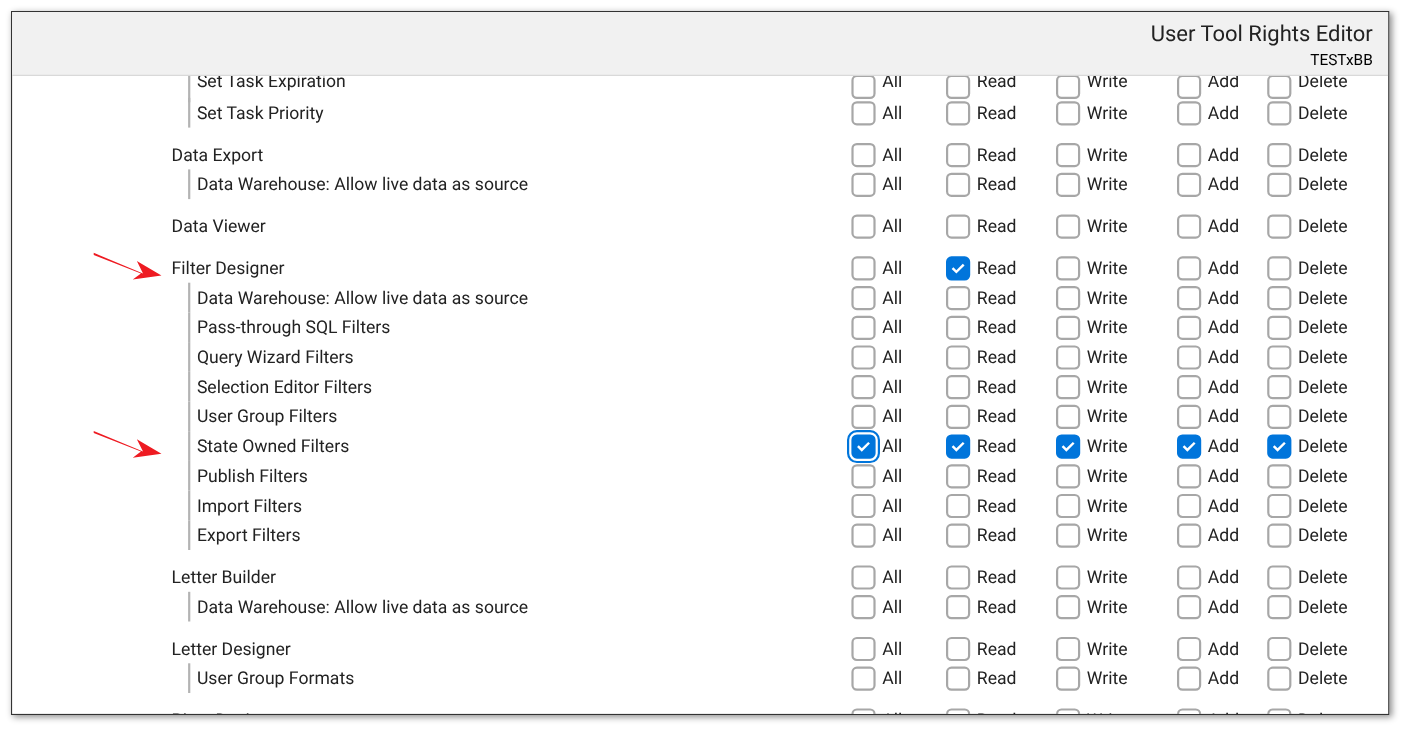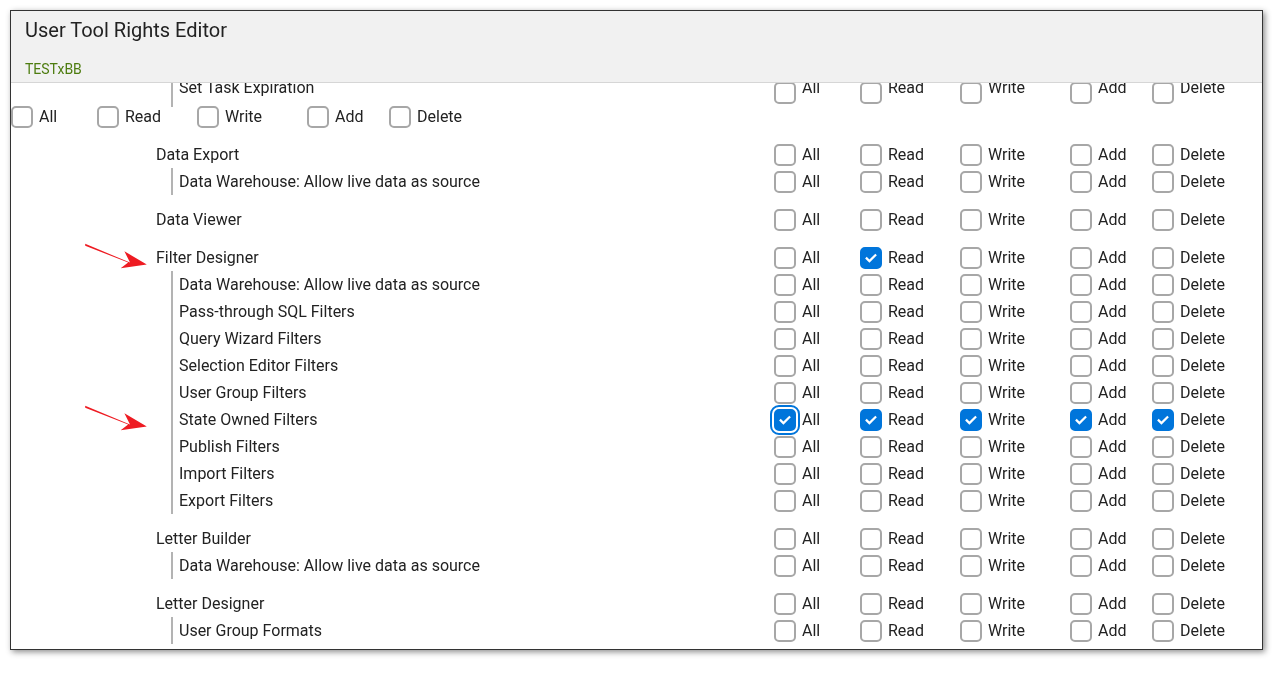--- a/index.html
+++ b/index.html
@@ -17,31 +17,32 @@
       width: 1253px;
       height: 640px;
       overflow: hidden;
       background: #fff;
       position: relative;
     }
     .header {
       background: #f1f1f1;
       padding: 7px 14px 5px;
       border-bottom: 1px solid #d6d6d6;
+      text-align: right;
     }
     .header-title {
       font-size: 20px;
       font-weight: 400;
       color: #222;
       line-height: 1.2;
     }
     .header-sub {
       font-size: 14px;
-      color: #4d7c0f;
-      margin-top: 19px;
+      color: #000000;
+      margin-top: 5px;
     }
     .body {
       padding: 0;
       height: calc(100% - 58px);
       overflow: hidden;
       position: relative;
       font-size: 16px;
       color: #222;
     }
     .rows {
@@ -167,20 +168,24 @@
               <div class="cb"></div>
               <span>Add</span>
             </div>
             <div class="perm perm-delete">
               <div class="cb"></div>
               <span>Delete</span>
             </div>
           </div>
         </div>
         <div class="row">
+          <div class="label-cell child">
+            <div class="child-marker"></div>
+            <span class="label-text">Set Task Priority</span>
+          </div>
           <div class="perm-group">
             <div class="perm perm-all">
               <div class="cb"></div>
               <span>All</span>
             </div>
             <div class="perm perm-read">
               <div class="cb"></div>
               <span>Read</span>
             </div>
             <div class="perm perm-write">

